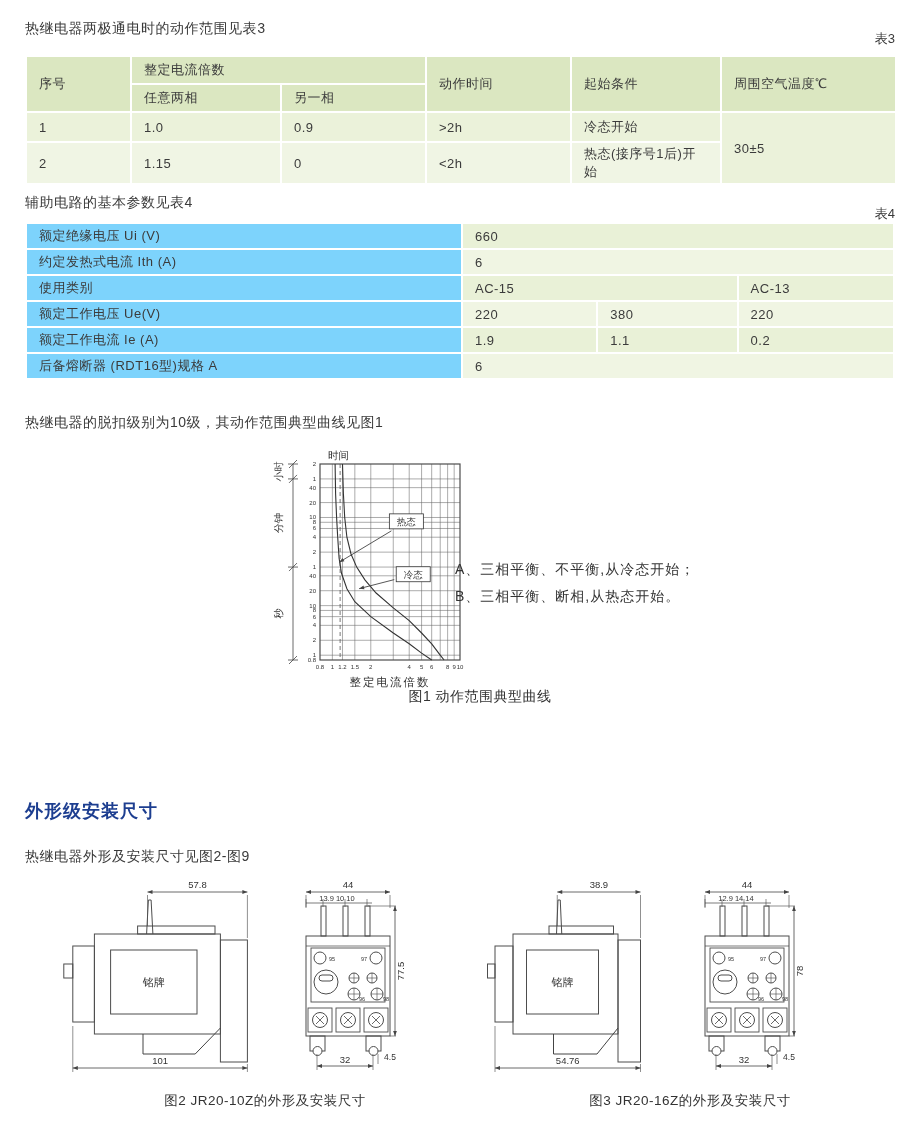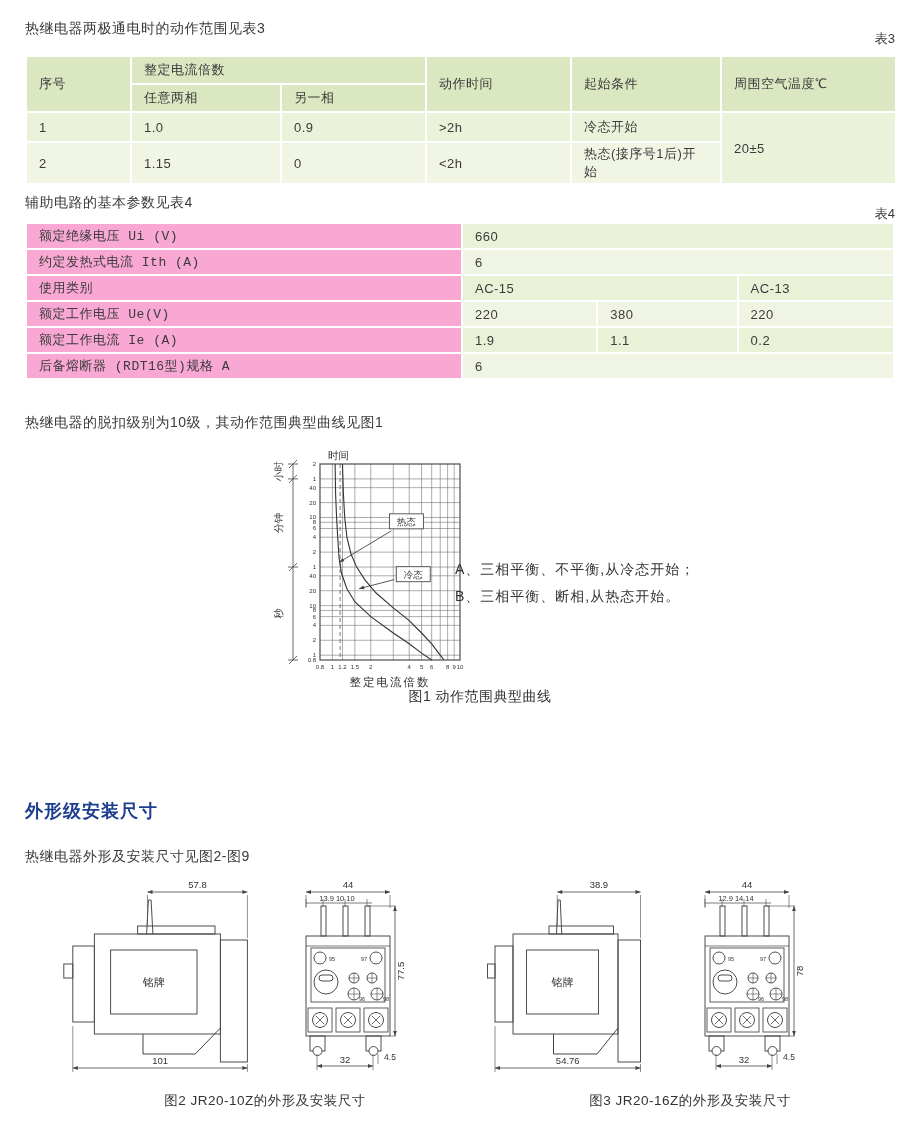--- a/index.html
+++ b/index.html
@@ -11,36 +11,36 @@
   table.grid td,table.grid th{font-size:13px;font-weight:normal;text-align:left;
         padding:2px 12px;vertical-align:middle;color:#3b3b3b;letter-spacing:.5px;}
   
   #table3{width:870px;top:55px;}
   #table3 th{background:#dbe7c1;height:22px;}
   #table3 tr.r1 td{background:#ebf2da;height:24px;}
   #table3 tr.r2 td{background:#f0f5e4;height:24px;}
   
   #table4{width:870px;top:222px;}
   #table4 td{height:20px;}
-  #table4 td.lab{background:#f9a8d4;font-family:Liberation Mono, monospace;}
+  #table4 td.lab{background:#7dd3fc;}
   #table4 tr:nth-child(odd) td.val{background:#e9f1d7;}
   #table4 tr:nth-child(even) td.val{background:#f0f5e3;}
   .section-h{position:absolute;left:25px;top:784px;font-size:18px;font-weight:bold;
         color:#1d3e90;letter-spacing:1px;}
   .fig-caption{position:absolute;font-size:13.5px;color:#333;text-align:center;letter-spacing:.5px;}
   .notes{position:absolute;left:455px;top:556px;font-size:14px;color:#333;line-height:27px;letter-spacing:1px;}
   svg{position:absolute;overflow:visible;}
   svg text{font-family:"Liberation Sans",sans-serif;}
 </style>
 </head>
 <body>
 
 <div class="page">
 
-  <p class="para" style="top:6px;">热继电器两极通电时的动作范围见表3</p>
+  <p class="para" style="top:6px;font-family:Liberation Mono, monospace;">热继电器两极通电时的动作范围见表3</p>
   <div class="tbl-tag" style="top:30px;">表3</div>
 
   <table class="grid" id="table3">
     <colgroup>
         <col style="width:103px">
         <col style="width:148px">
         <col style="width:143px">
               <col style="width:143px">
         <col style="width:148px">
         <col style="width:173px">
@@ -56,21 +56,21 @@
     <tr>
       <th>任意两相</th>
       <th>另一相</th>
     </tr>
     <tr class="r1">
       <td>1</td>
       <td>1.0</td>
       <td>0.9</td>
       <td>&gt;2h</td>
       <td>冷态开始</td>
-      <td rowspan="2" style="background:#ebf2da;">20±5</td>
+      <td rowspan="2" style="background:#ebf2da;">30±5</td>
     </tr>
     <tr class="r2">
       <td>2</td>
       <td>1.15</td>
       <td>0</td>
       <td>&lt;2h</td>
       <td>热态(接序号1后)开始</td>
     </tr>
   </tbody>
     </table>

